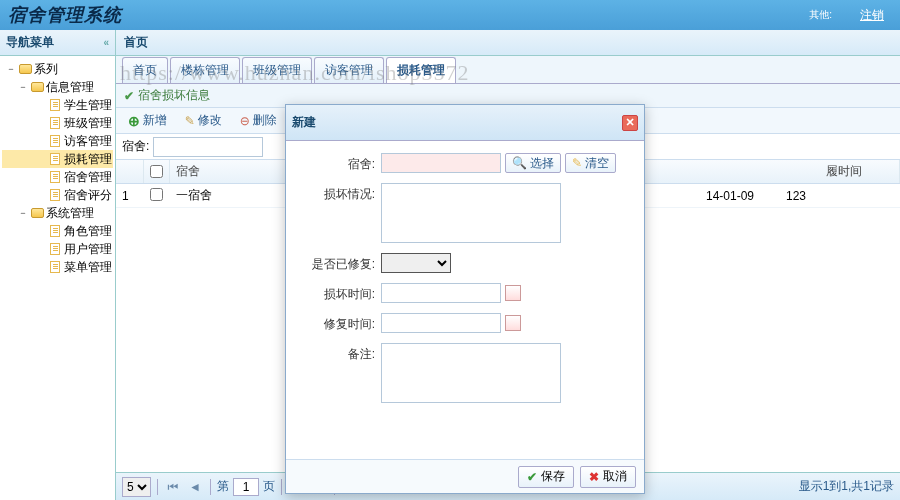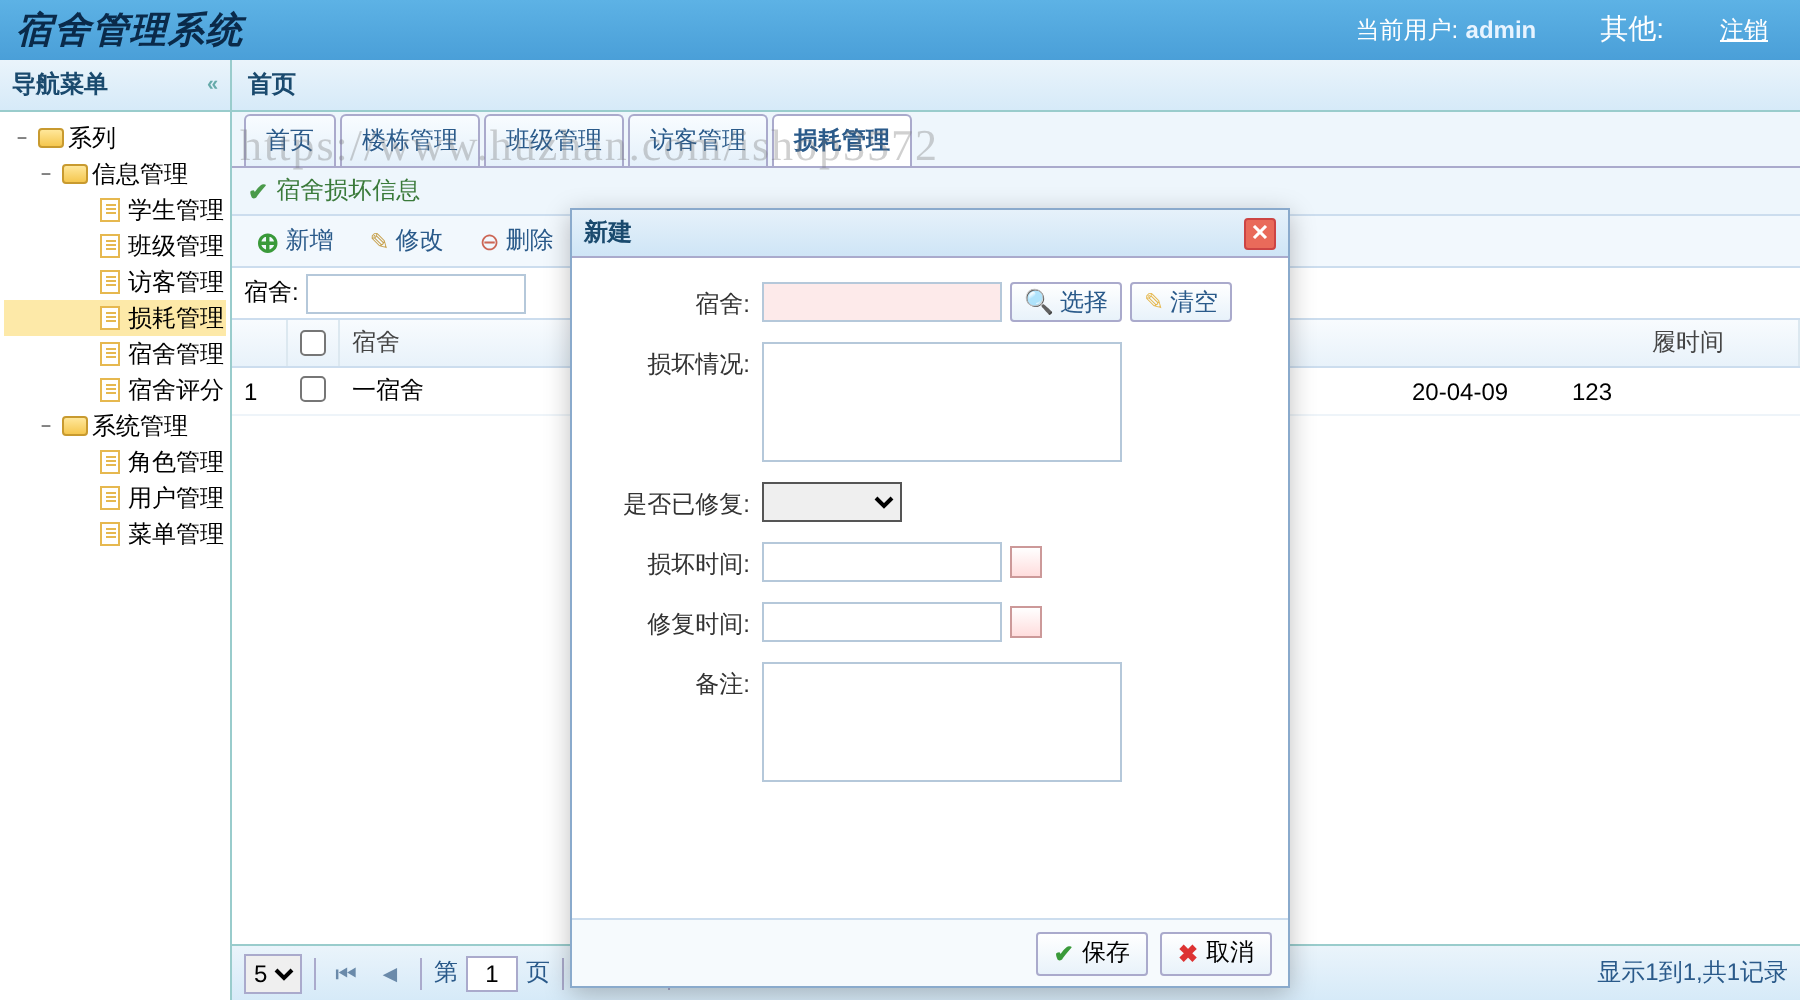--- a/index.html
+++ b/index.html
@@ -2,21 +2,21 @@
 <html><head>
 <meta charset="utf-8">
 <style>
 * { box-sizing: border-box; margin: 0; padding: 0; font-family: "Microsoft YaHei", Arial, sans-serif; font-size: 12px; }
 body { width: 900px; height: 500px; background: #fff; overflow: hidden; position: relative; }
 .header { height: 30px; background: linear-gradient(#5db2e5, #4a9fd8); display: flex; align-items: center; padding: 0 8px; color: #fff; }
 .header .logo { font-size: 18px; font-weight: 900; color: #0a2a4a; font-style: italic; letter-spacing: 1px; }
 .header .sp { flex: 1; }
 .header .info { font-size: 13px; padding: 0 12px; }
 .header .info b { color: #e8f4ff; }
-.header .other { font-size: 14px; padding: 0 20px; }
+.header .other { font-size: 10px; padding: 0 20px; }
 .header .logout { font-size: 12px; padding: 0 8px; text-decoration: underline; cursor: pointer; }
 .body { display: flex; height: 470px; }
 .sidebar { width: 116px; border-right: 1px solid #9cc; background: #fff; }
 .sidebar-h { height: 26px; background: linear-gradient(#eaf4fb,#d6eaf8); border-bottom: 1px solid #9cc; display: flex; align-items: center; padding: 0 6px; font-weight: bold; color: #1a4a6e; }
 .sidebar-h .col { margin-left: auto; color: #6aa; font-size: 10px; }
 .tree { padding: 4px 2px; }
 .tree-node { display: flex; align-items: center; height: 18px; padding-left: 2px; cursor: pointer; white-space: nowrap; }
 .tree-node .tg { width: 10px; text-align: center; color: #444; font-size: 9px; }
 .tree-node .ic { width: 14px; height: 14px; margin: 0 2px; display: inline-flex; align-items: center; justify-content: center; }
 .folder { background: linear-gradient(#ffe79a,#f5c74f); border: 1px solid #c89a2f; border-radius: 2px; width: 13px; height: 10px; }
@@ -53,21 +53,21 @@
 .c-dt { width: 80px; }
 .c-rm { flex: 1; }
 .pager { height: 28px; background: linear-gradient(#eaf4fb,#d6eaf8); border-top: 1px solid #9cc; display: flex; align-items: center; padding: 0 6px; gap: 4px; color: #2a5a8a; }
 .pager .pbtn { width: 18px; height: 18px; display: inline-flex; align-items: center; justify-content: center; border: 1px solid transparent; border-radius: 2px; cursor: pointer; color: #6a8aaa; }
 .pager .sep { width: 1px; height: 16px; background: #aac; margin: 0 2px; }
 .pager select { height: 20px; border: 1px solid #aac; }
 .pager input { width: 26px; height: 18px; border: 1px solid #aac; text-align: center; }
 .pager .right { margin-left: auto; }
 .modal-mask { position: absolute; inset: 0; background: rgba(200,200,200,0.0); }
 .modal { position: absolute; left: 285px; top: 104px; width: 360px; height: 390px; background: #fff; border: 1px solid #8aaacc; box-shadow: 0 3px 12px rgba(0,0,0,0.25); display: flex; flex-direction: column; }
-.modal-head { height: 24px; background: linear-gradient(#e6f1fa,#cfe5f6); border-bottom: 1px solid #aac; display: flex; align-items: center; padding: 0 6px; font-weight: bold; color: #1a4a6e; }
+.modal-head { height: 36px; background: linear-gradient(#e6f1fa,#cfe5f6); border-bottom: 1px solid #aac; display: flex; align-items: center; padding: 0 6px; font-weight: bold; color: #1a4a6e; }
 .modal-head .close { margin-left: auto; width: 16px; height: 16px; background: #e96a5a; border: 1px solid #c44; border-radius: 2px; color: #fff; display: flex; align-items: center; justify-content: center; font-size: 11px; cursor: pointer; }
 .form { flex: 1; padding: 12px 10px 6px 10px; overflow: auto; }
 .frow { display: flex; align-items: flex-start; margin-bottom: 10px; }
 .frow label { width: 85px; text-align: right; padding-right: 6px; padding-top: 3px; color: #333; }
 .frow .fctl { flex: 1; display: flex; align-items: center; gap: 4px; }
 .frow input[type=text] { height: 20px; border: 1px solid #b5c8da; padding: 0 3px; width: 120px; }
 .frow .req { background: #fdeaea; border-color: #e8b8b8; }
 .frow textarea { border: 1px solid #b5c8da; width: 180px; height: 60px; resize: none; padding: 2px; }
 .frow select { height: 20px; border: 1px solid #555; width: 70px; }
 .frow .date { width: 120px; }
@@ -80,21 +80,20 @@
 .mbtn .ok { color: #3a9a3a; font-weight: bold; }
 .mbtn .no { color: #d33; font-weight: bold; }
 input[type=checkbox] { width: 13px; height: 13px; }
 </style>
 </head>
 <body>
 
 <div class="header">
   <span class="logo">宿舍管理系统</span>
   <span class="sp"></span>
-  <span class="info"><span>当前用户:</span> <b>admin</b></span>
   <span class="other">其他:</span>
   <span class="logout">注销</span>
 </div>
 
 <div class="body">
   <div class="sidebar">
     <div class="sidebar-h">
       <span>导航菜单</span>
       <span class="col">«</span>
     </div>
@@ -228,21 +227,21 @@
         <div class="c c-b">损</div>
         <div class="c c-rm">备注</div>
         <div class="c c-dt" style="margin-left:280px">履时间</div>
       </div>
       <div id="grid-rows">
           <div class="grid-row">
             <div class="c c-idx">1</div>
             <div class="c c-chk"><input type="checkbox" style=""></div>
             <div class="c c-a">一宿舍</div>
             <div class="c c-b">88</div>
-            <div class="c c-dt" style="margin-left:280px">20-04-09</div>
+            <div class="c c-dt" style="margin-left:280px">14-01-09</div>
             <div class="c c-rm">123</div>
           </div>
         </div>
     </div>
     <div class="pager">
       <select><option>5</option></select>
       <span class="sep"></span>
       <span class="pbtn">⏮</span>
       <span class="pbtn">◄</span>
       <span class="sep"></span>

